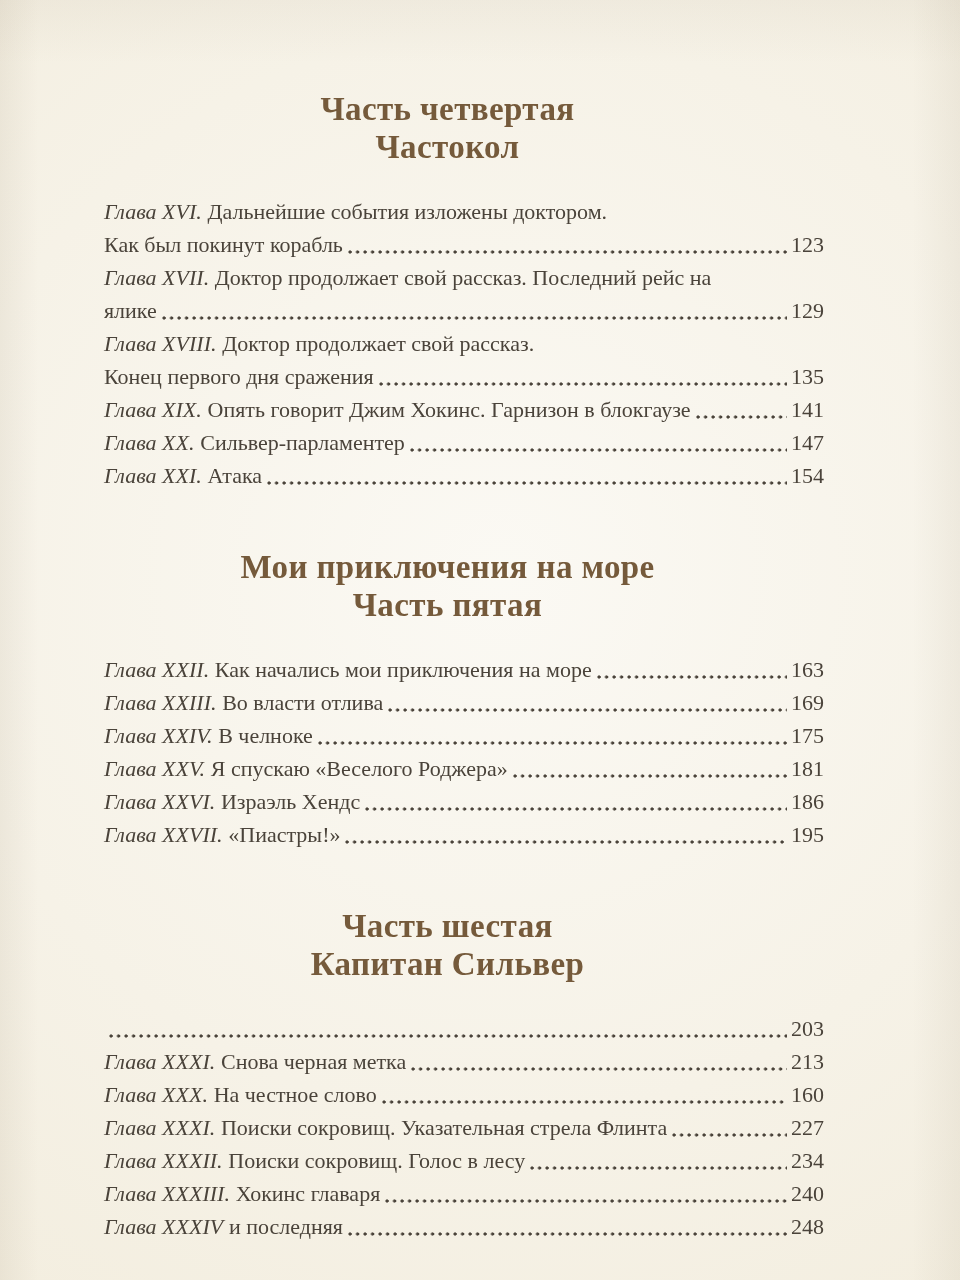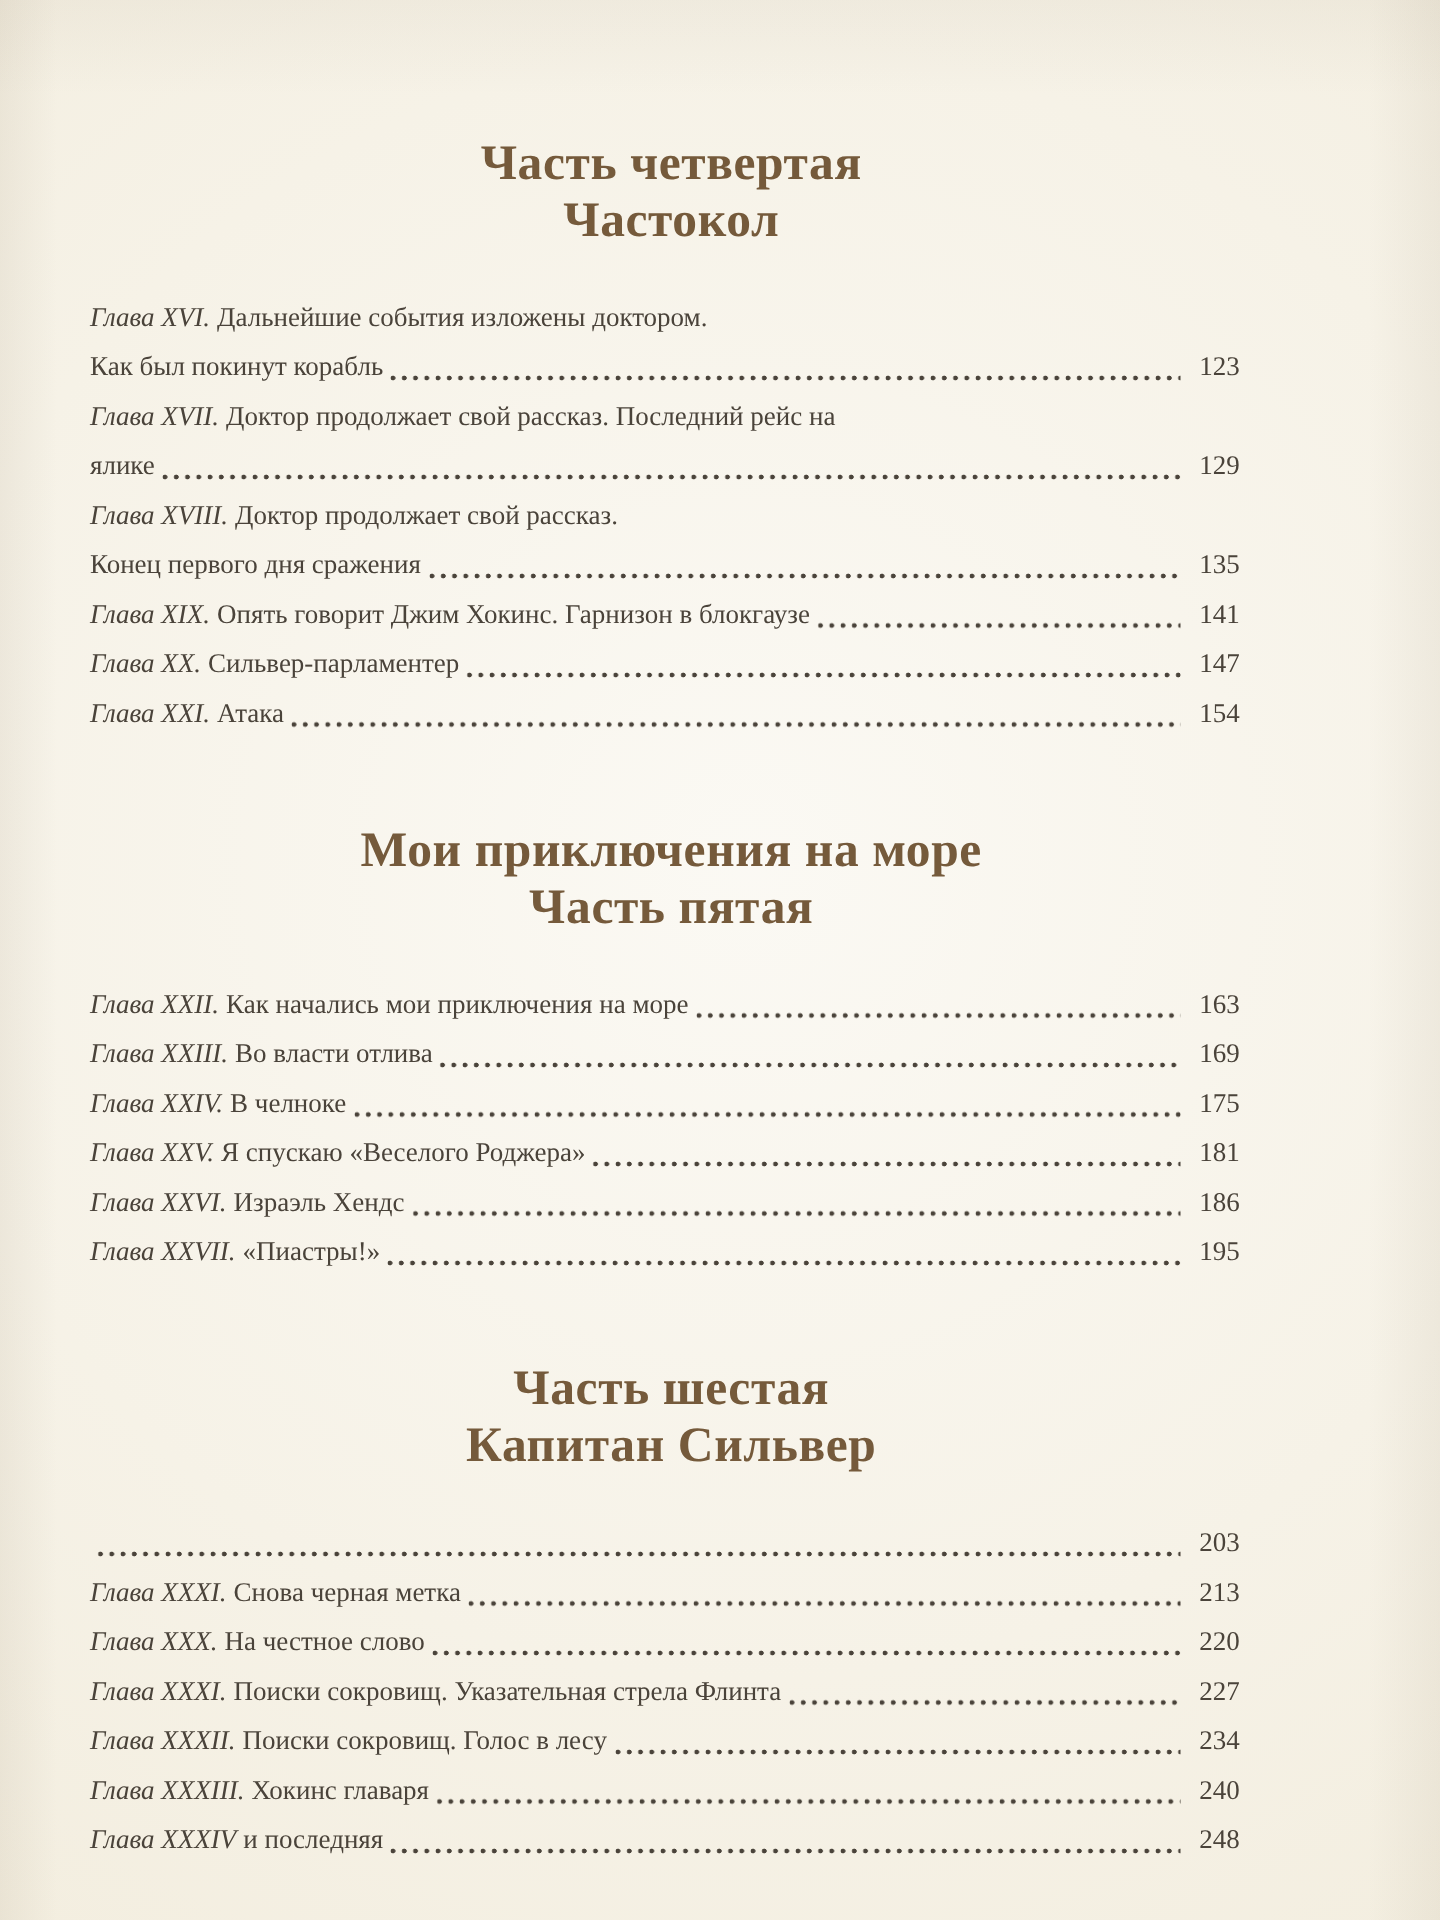--- a/index.html
+++ b/index.html
@@ -33,23 +33,24 @@
     color: var(--heading);
     font-weight: bold;
     font-size: 33px;
     line-height: 38px;
     letter-spacing: 0.4px;
     margin-bottom: 29px;
   }
   .toc-list { margin: 0; }
   .row {
     display: flex;
-    font-size: 18px;
+    font-size: 22px;
     line-height: 33px;
     white-space: nowrap;
+    margin-left: 44px;
   }
   .entry-text { flex: 0 1 auto; min-width: 0; }
   .prefix { font-style: italic; margin-right: 0.26em; }
   .leader {
     flex: 1 1 auto;
     min-width: 14px;
     position: relative;
   }
   .leader::after {
     content: "";
@@ -58,21 +59,21 @@
     right: 4px;
     bottom: 7px;
     height: 4px;
     background-image: radial-gradient(circle at 2px 2px, var(--text) 1.4px, rgba(0,0,0,0) 1.8px);
     background-size: 7.5px 4px;
     background-repeat: repeat-x;
   }
   .pagenum {
     flex: 0 0 auto;
     min-width: 44px;
-    text-align: center;
+    text-align: left;
   }
 </style>
 </head>
 <body>
 
 <div class="page">
 
   <section class="part">
     <header class="part-heading">
       <div>Часть четвертая</div>
@@ -171,21 +172,21 @@
         <span class="pagenum">203</span>
       </div>
       <div class="row">
         <span class="entry-text"><i class="prefix">Глава XXXI.</i><span>Снова черная метка</span></span>
         <span class="leader"></span>
         <span class="pagenum">213</span>
       </div>
       <div class="row">
         <span class="entry-text"><i class="prefix">Глава XXX.</i><span>На честное слово</span></span>
         <span class="leader"></span>
-        <span class="pagenum">220</span>
+        <span class="pagenum">160</span>
       </div>
       <div class="row">
         <span class="entry-text"><i class="prefix">Глава XXXI.</i><span>Поиски сокровищ. Указательная стрела Флинта</span></span>
         <span class="leader"></span>
         <span class="pagenum">227</span>
       </div>
       <div class="row">
         <span class="entry-text"><i class="prefix">Глава XXXII.</i><span>Поиски сокровищ. Голос в лесу</span></span>
         <span class="leader"></span>
         <span class="pagenum">234</span>

